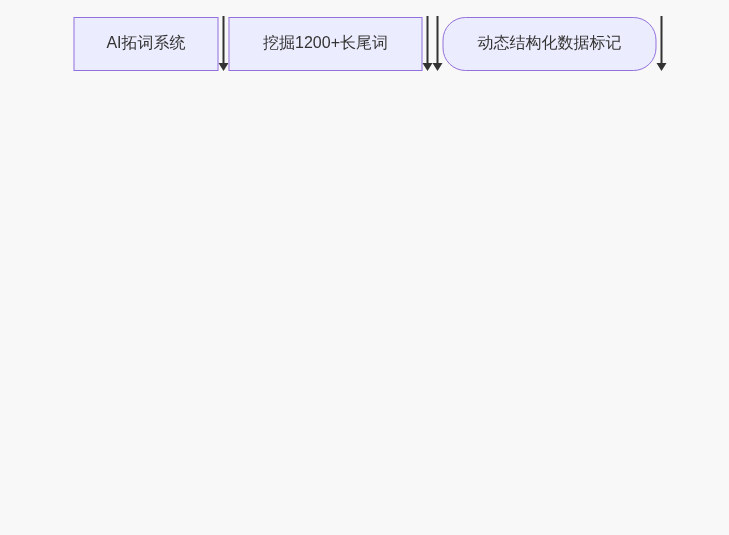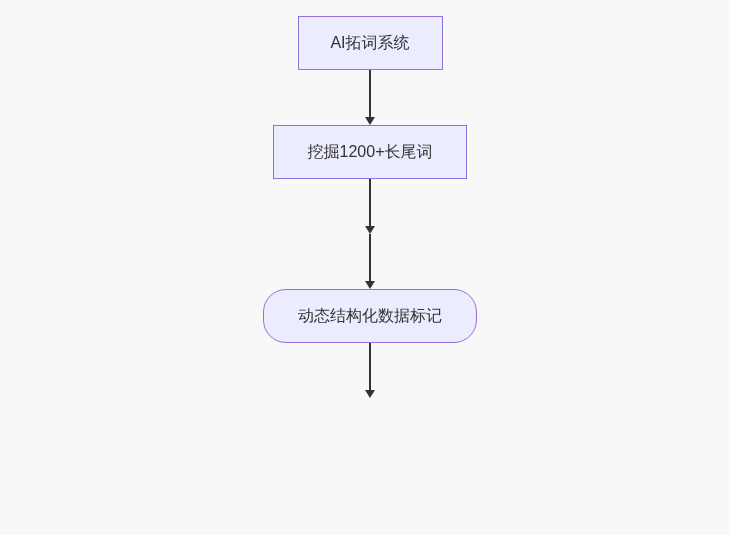--- a/index.html
+++ b/index.html
@@ -17,21 +17,21 @@
     position: relative;
     width: 729px;
     height: 535px;
   }
   .flow-column {
     position: absolute;
     left: 370px;
     top: 16px;
     transform: translateX(-50%);
     display: flex;
-    flex-direction: column;
+    flex-direction: row;
     align-items: center;
   }
   .node {
     box-sizing: border-box;
     height: 54px;
     background: #ECECFF;
     border: 1px solid #9370DB;
     display: flex;
     align-items: center;
     justify-content: center;

